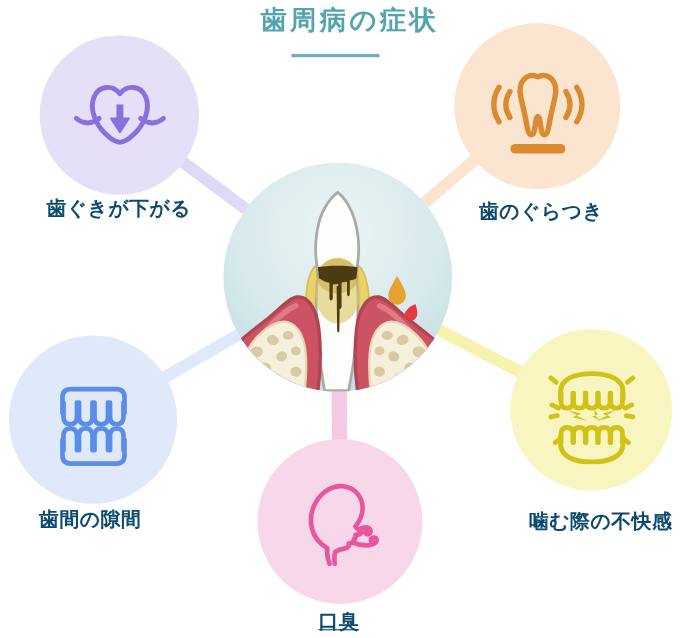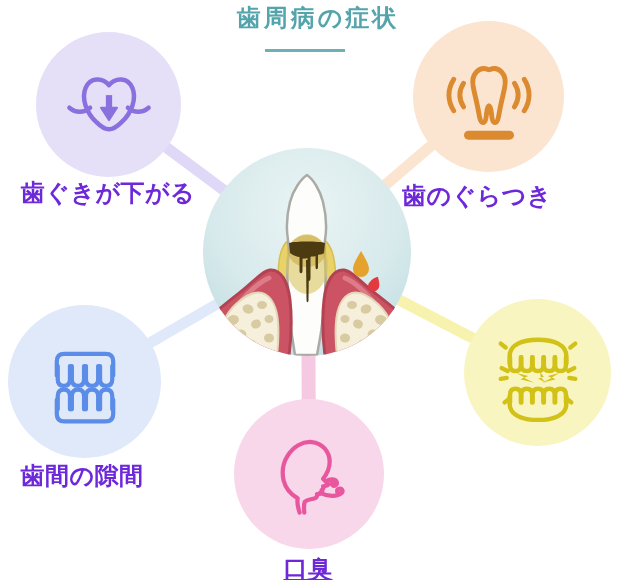--- a/index.html
+++ b/index.html
@@ -7,29 +7,29 @@
           font-family:"Liberation Sans","DejaVu Sans",sans-serif;overflow:hidden;padding-left:14px;}
   .connectors{position:absolute;left:0;top:0;z-index:0;}
   .title{position:absolute;top:2px;left:0;width:100%;margin:0;text-align:center;
          font-family:"Liberation Serif","DejaVu Serif",serif;
          font-size:24px;font-weight:700;color:#53A4AB;letter-spacing:3px;z-index:3;}
   .title-underline{position:absolute;top:49px;left:265px;width:80px;height:3px;
          background:#6FAFB8;z-index:3;}
   .circle{position:absolute;border-radius:50%;display:flex;align-items:center;
          justify-content:center;z-index:2;}
   .node-label{position:absolute;transform:translateX(-50%);white-space:nowrap;
-         font-weight:700;font-size:24px;color:#6d28d9;letter-spacing:0.5px;z-index:3;}
+         font-weight:700;font-size:18px;color:#0c4a6e;letter-spacing:0.5px;z-index:3;}
   #c-purple{left:36px;top:32px;width:145px;height:145px;background:#E5E0F8;}
   #c-peach {left:413px;top:21px;width:151px;height:151px;background:#FBE5D1;}
   #c-blue  {left:8px;top:305px;width:153px;height:153px;background:#DFE9FA;}
   #c-yellow{left:464px;top:299px;width:147px;height:147px;background:#F9F5C0;}
   #c-pink  {left:234px;top:399px;width:150px;height:150px;background:#F8D7EA;}
   #c-center{left:203px;top:148px;width:208px;height:208px;}
   #l-purple{left:108px;top:177px;}
-  #l-peach {left:477px;top:180px;font-family:Liberation Mono, monospace;}
+  #l-peach {left:492px;top:180px;font-family:Liberation Mono, monospace;}
   #l-blue  {left:82px;top:460px;text-align:right;}
   #l-yellow{left:546px;top:462px;}
   #l-pink  {left:308px;top:553px;text-decoration:underline;}
 </style>
 </head>
 <body>
 
 <div class="canvas">
 
   <svg class="connectors" width="622" height="580" viewBox="0 0 622 580">
@@ -116,20 +116,21 @@
         <path d="M16,80 L21,76"></path>
           <path d="M84,80 L79,76"></path>
       </g>
       <g fill="#D2C117">
         <path d="M28,50 L40,53 L36,55 L46,60 L32,56.5 L36,54.5 Z"></path>
         <path d="M52,49 L56,54 L53,54.5 L58,60 L50,55.5 L53,55 Z"></path>
         <path d="M72,50 L60,53 L64,55 L54,60 L68,56.5 L64,54.5 Z"></path>
       </g>
     </svg>
   </div>
+  <div class="node-label" id="l-yellow">噛む際の不快感</div>
 
   <div class="circle" id="c-pink">
     <svg width="94" height="94" viewBox="0 0 100 100">
       <g fill="none" stroke="#E8569E" stroke-width="4.5" stroke-linecap="round" stroke-linejoin="round">
         <path d="M40,91 C38,85 37,80 38,76 C31,72 25,65 23,57 C21,48 22,39 27,31 C33,21 43,15 53,16 C64,17 72,26 72,37 C72,44 69,50 65,55 L70,60 C71,61 70,62.5 68.5,62.5 L65,63 C65.5,65 65,66.5 63.5,67 C64.5,68.5 64,70.5 62,71 C60.5,71.4 59.5,71 58.5,71.5 C59,73.5 58,75.5 55.5,76 C51.5,77 47.5,77.5 45.5,79.5 C44.5,82.5 44.5,86.5 45,91"></path>
         <path d="M68,58 C73,54.5 78.5,55.5 79.5,58.5 C80.5,61.5 77,63.5 75,61.8 C73.5,60.3 75,58.3 77,58.8"></path>
         <path d="M62,70 C70,74 80,74.5 84.5,70.5 C87,68 85,64.8 81.8,65.8 C79.2,66.6 79.4,69.8 82,70.3"></path>
       </g>
     </svg>
   </div>

